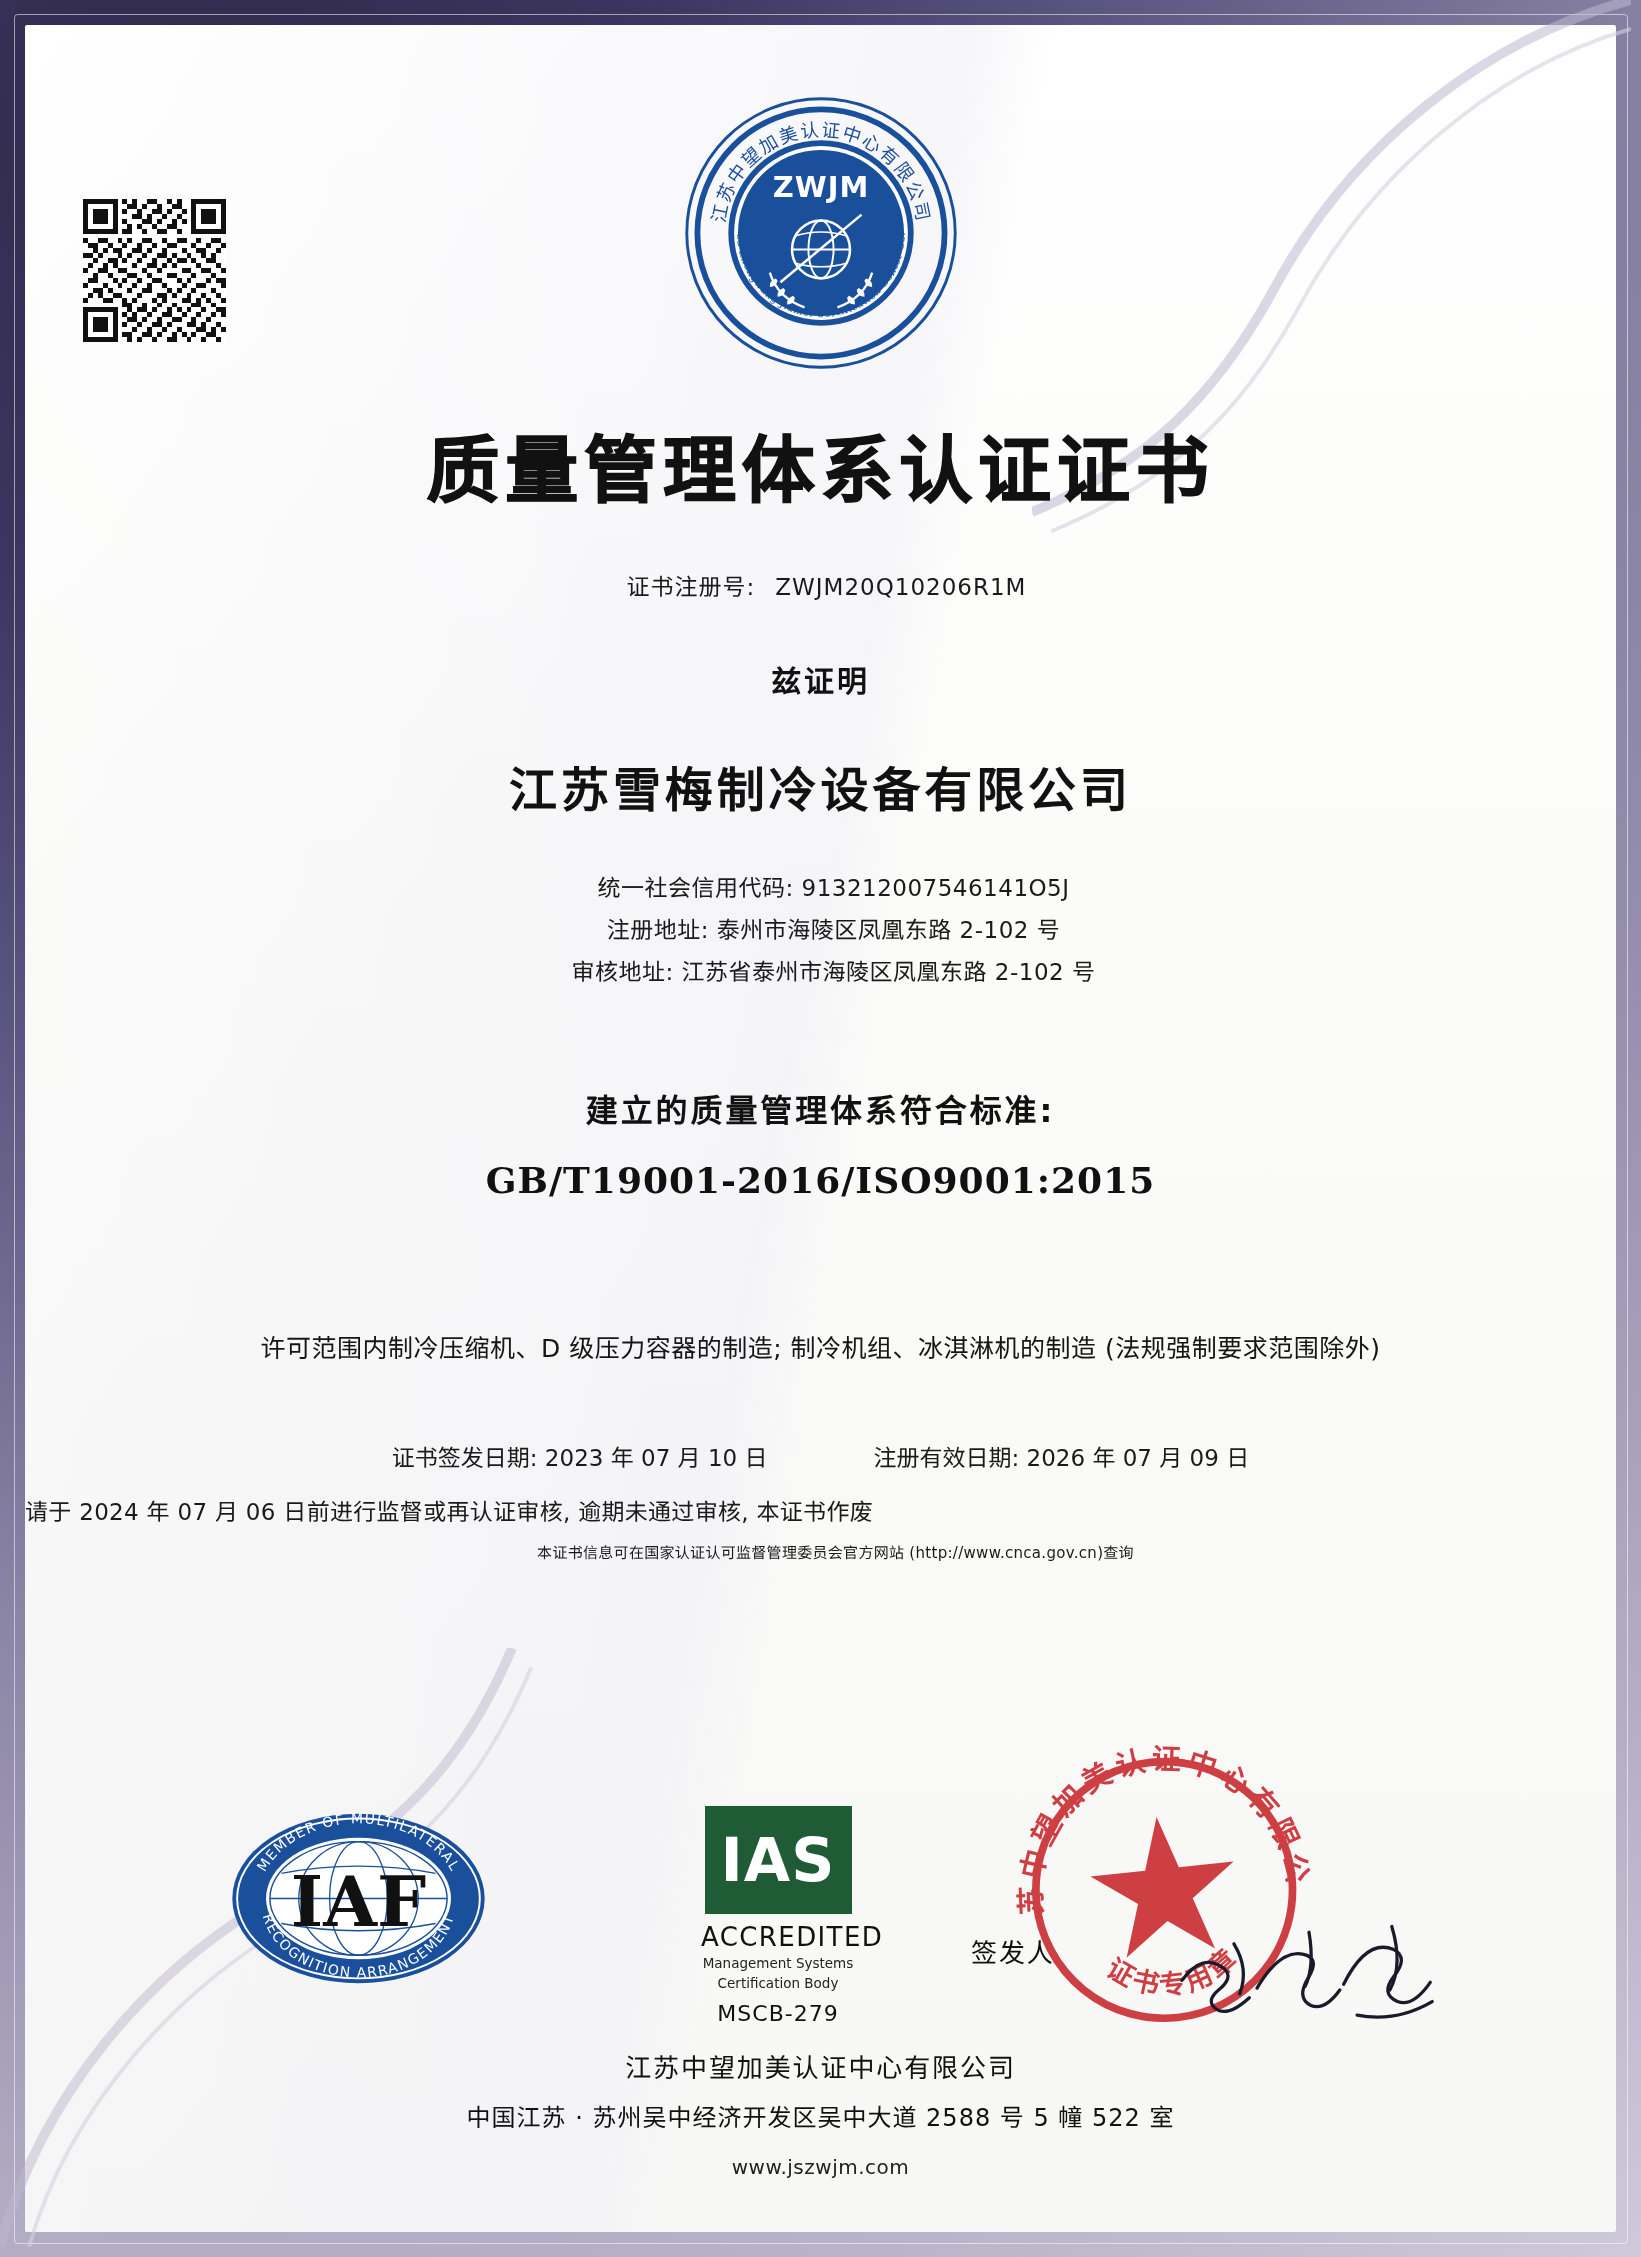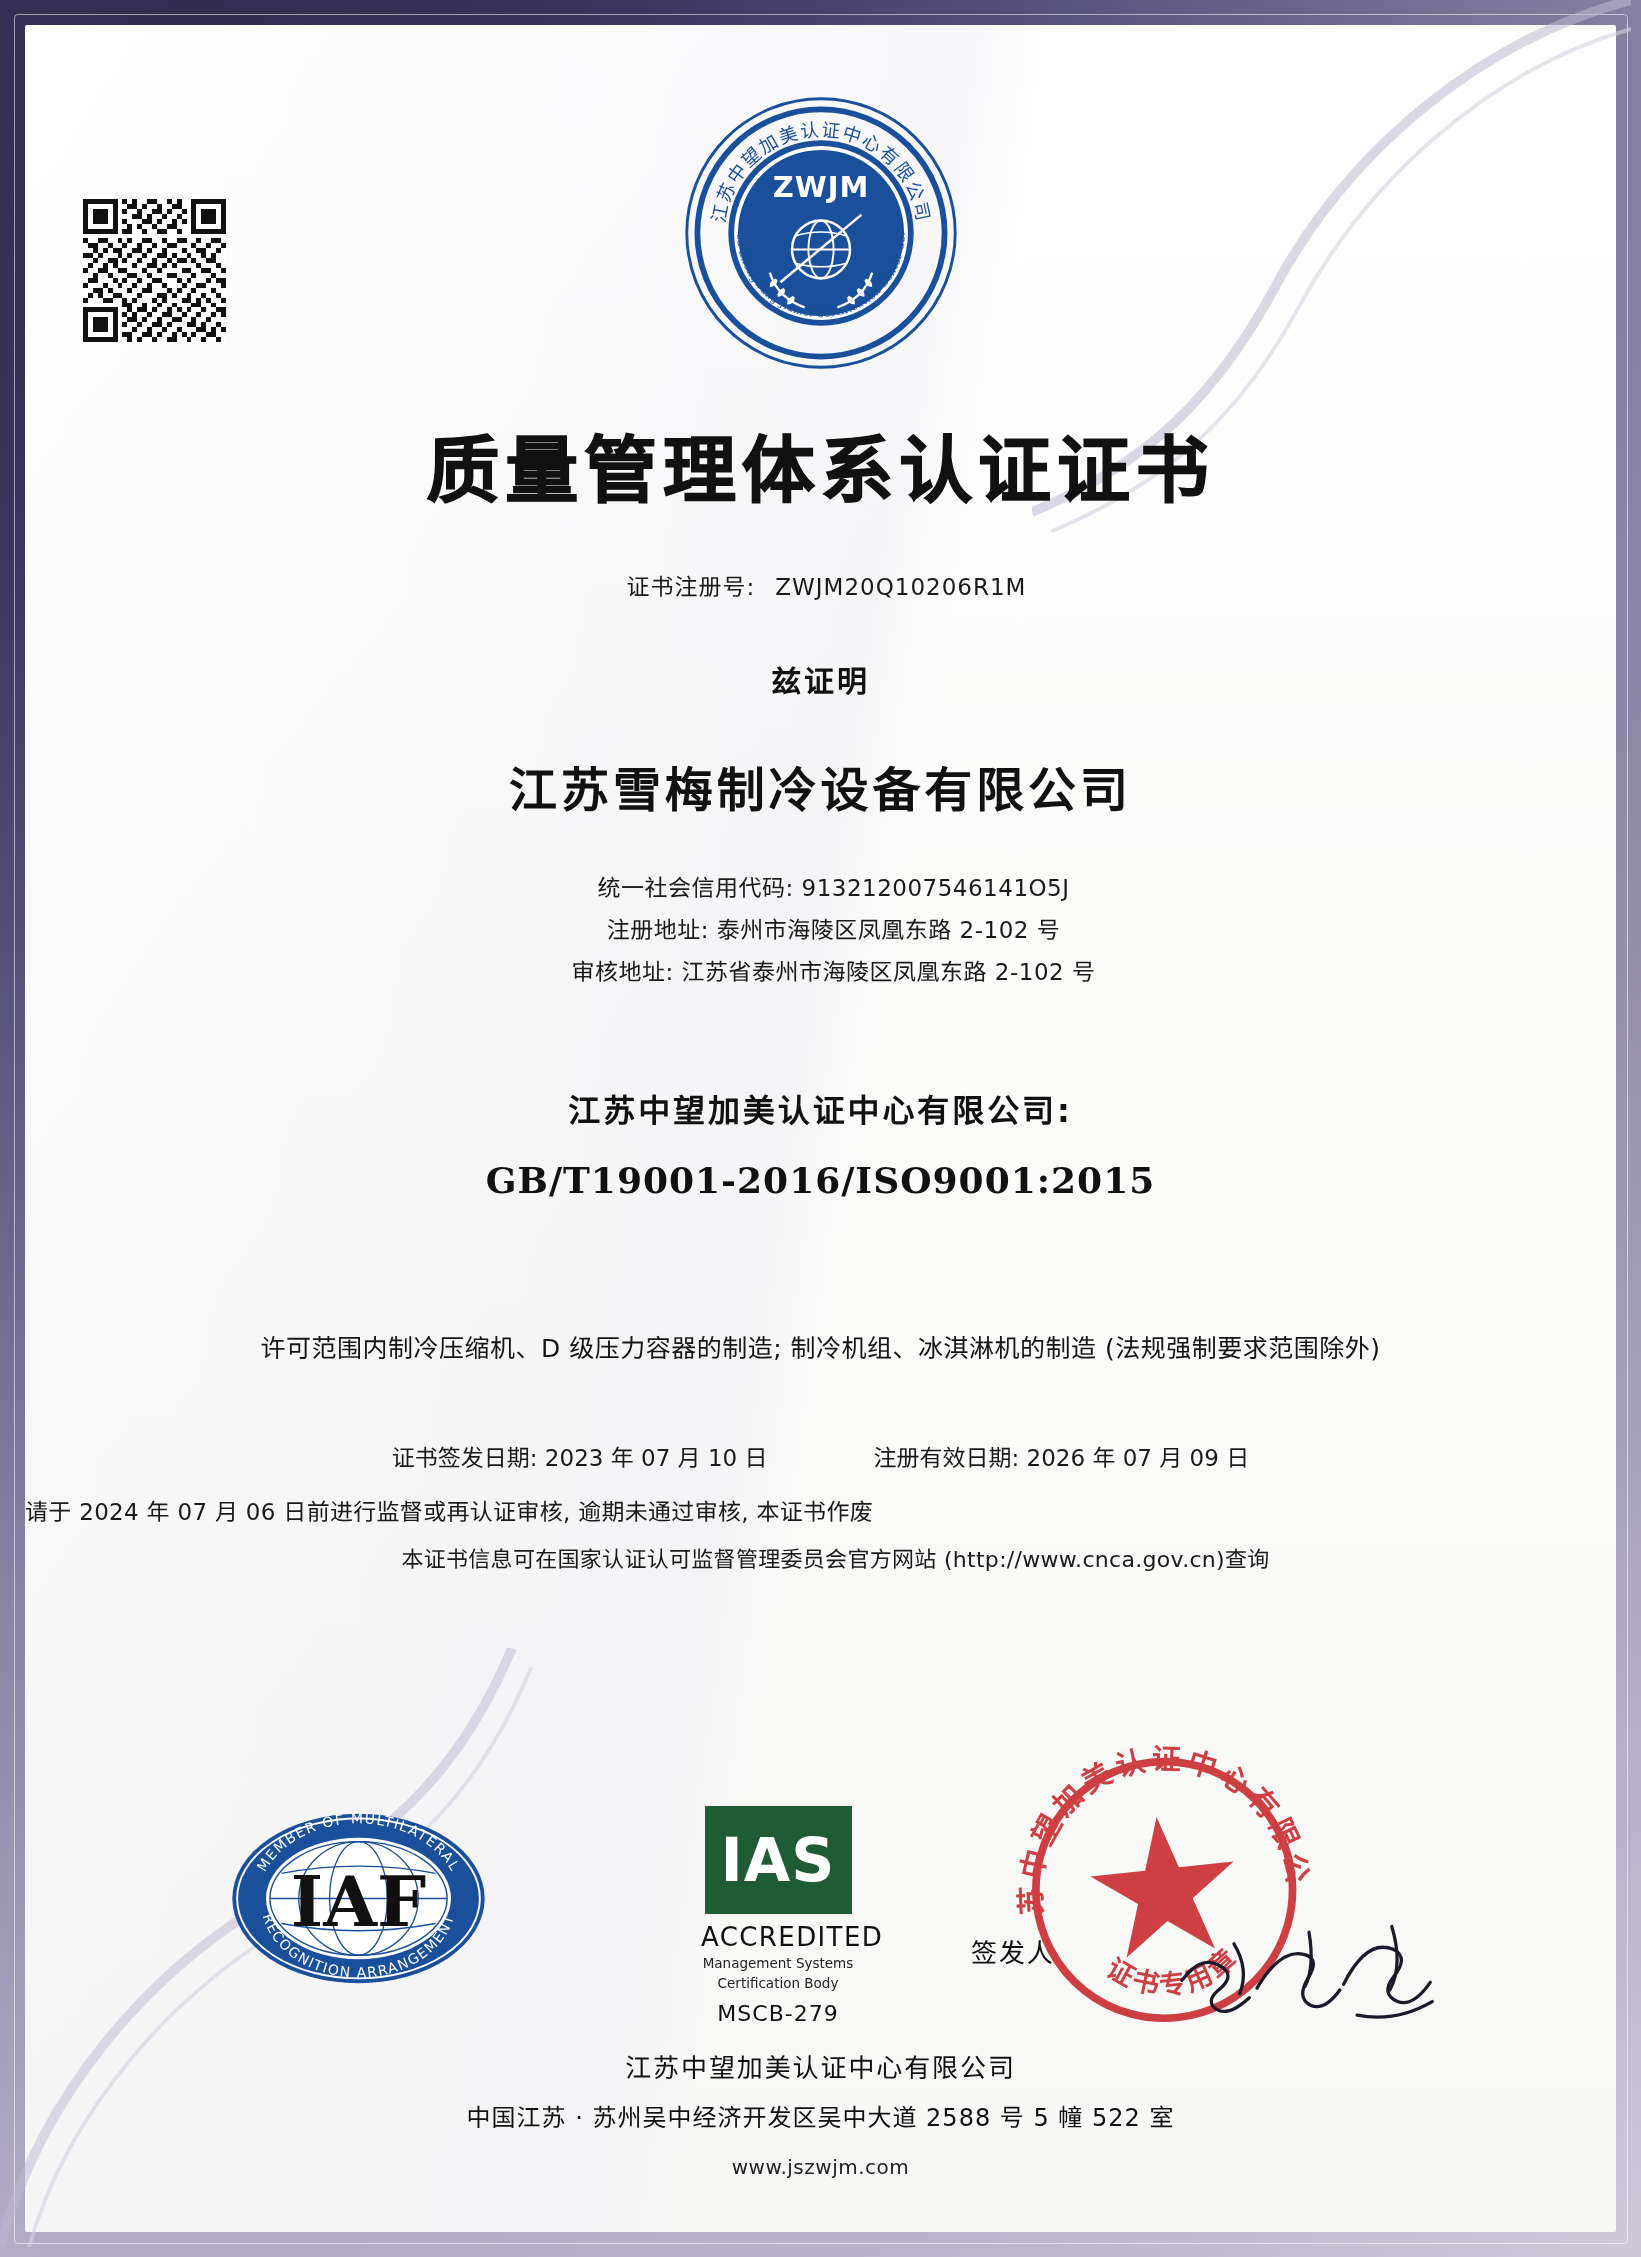--- a/index.html
+++ b/index.html
@@ -196,21 +196,21 @@
     text-align: left;
     font-size: 23px;
     color: #1a1a1a;
     letter-spacing: 0.3px;
   }
   .notice2 {
     position: absolute;
     top: 1516px;
     left: 0; right: 0;
     text-align: center;
-    font-size: 22px;
+    font-size: 15px;
     color: #1a1a1a;
     letter-spacing: 0.3px;
     padding-left: 30px;
   }
 
   
   .iaf-logo {
     position: absolute;
     left: 203px;
     top: 1781px;
@@ -597,21 +597,21 @@
     <div class="hereby">兹证明</div>
 
     <div class="company">江苏雪梅制冷设备有限公司</div>
 
     <div class="info-lines">
       <div>统一社会信用代码: 913212007546141O5J</div>
       <div>注册地址: 泰州市海陵区凤凰东路 2-102 号</div>
       <div>审核地址: 江苏省泰州市海陵区凤凰东路 2-102 号</div>
     </div>
 
-    <div class="std-intro">江苏中望加美认证中心有限公司:</div>
+    <div class="std-intro">建立的质量管理体系符合标准:</div>
     <div class="std-code">GB/T19001-2016/ISO9001:2015</div>
 
     <div class="scope-text">许可范围内制冷压缩机、D 级压力容器的制造; 制冷机组、冰淇淋机的制造 (法规强制要求范围除外)</div>
 
     <div class="dates">
       <span>证书签发日期: 2023 年 07 月 10 日</span>
       <span>注册有效日期: 2026 年 07 月 09 日</span>
     </div>
     <div class="notice1">请于 2024 年 07 月 06 日前进行监督或再认证审核, 逾期未通过审核, 本证书作废</div>
     <div class="notice2">本证书信息可在国家认证认可监督管理委员会官方网站 (http://www.cnca.gov.cn)查询</div>

